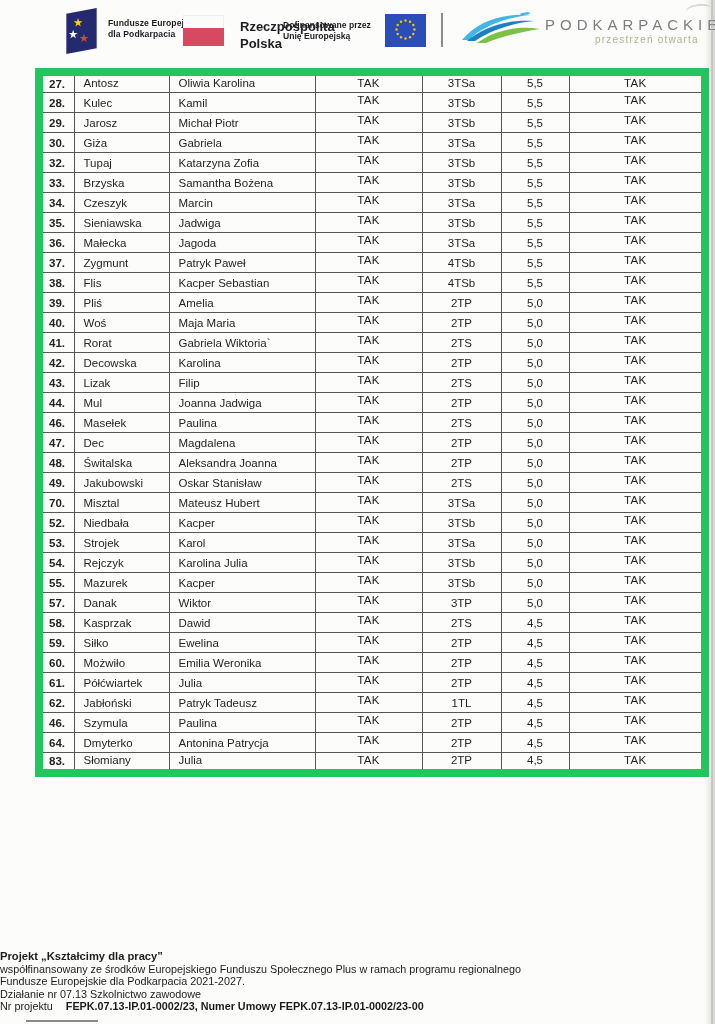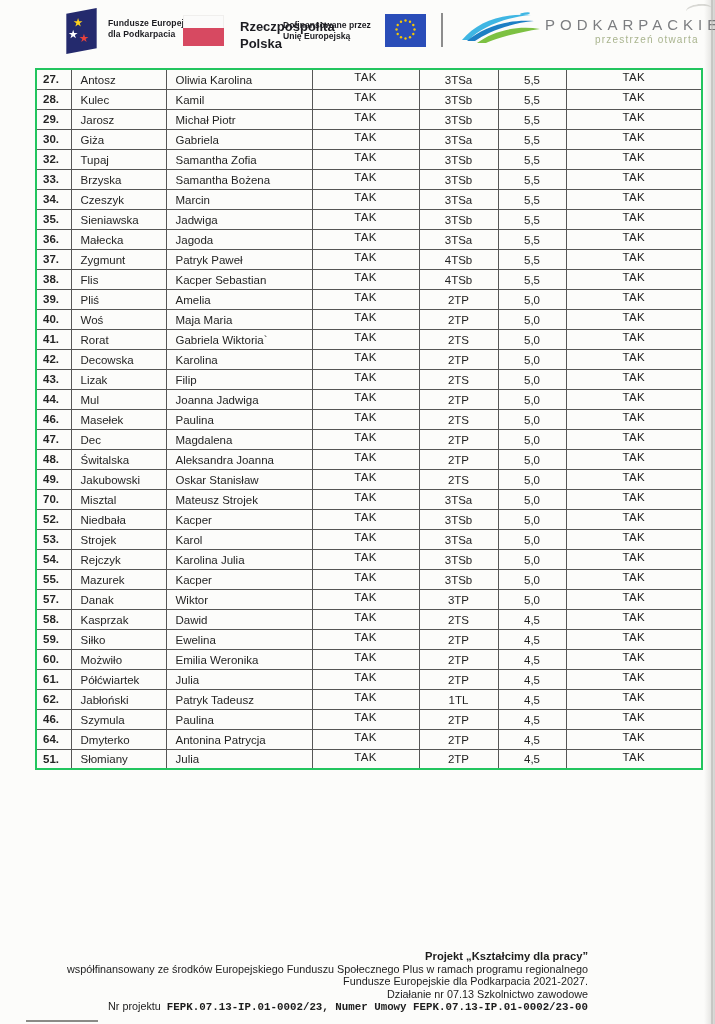--- a/index.html
+++ b/index.html
@@ -30,37 +30,37 @@
   .waves{position:absolute;left:461px;top:11px;}
   .waves svg{width:82px;height:37px;}
   .podk{position:absolute;left:545px;top:16px;}
   .podk .big{font-size:15px;letter-spacing:5px;color:#7b7d80;white-space:nowrap;}
   .podk .small{margin-left:50px;margin-top:1px;font-size:10px;letter-spacing:1.2px;color:#a9b48e;}
 
   
   table.students{
     position:absolute;left:35px;top:68px;width:666px;
     border-collapse:collapse;table-layout:fixed;
-    border:2px solid #22c55e;
+    border:8px solid #22c55e;
   }
   table.students td{
     border:1px solid #565656;height:20px;box-sizing:border-box;
     font-size:11.5px;color:#242424;overflow:hidden;white-space:nowrap;
   }
   td.c-no{font-weight:bold;font-size:12px;text-align:left;padding-left:6px;vertical-align:middle;}
   td.c-sur,td.c-first{text-align:left;padding-left:9px;vertical-align:bottom;padding-bottom:3px;}
   td.c-tak{text-align:center;vertical-align:top;padding-top:1px;letter-spacing:.3px;}
   td.c-cls,td.c-grd{text-align:center;vertical-align:bottom;padding-bottom:3px;}
 
   
-  .footer{position:absolute;left:0;top:950px;width:588px;text-align:right;
+  .footer{position:absolute;left:0;top:950px;width:588px;text-align:left;
     font-size:10.8px;line-height:12.6px;color:#1c1c1c;}
   .footer .b{font-weight:bold;}
   .footer .l1{font-weight:bold;font-size:11.2px;}
-  .footer .l5 .b{margin-left:6px;font-family:Liberation Mono, monospace;}
+  .footer .l5 .b{margin-left:13px;}
 
   
   .edge-r{position:absolute;right:0;top:0;width:11px;height:1024px;
     background:linear-gradient(to right, rgba(120,120,115,0) 0%, rgba(120,120,115,.14) 55%, rgba(100,100,96,.28) 100%);}
   .edge-r-line{position:absolute;right:2px;top:0;width:2px;height:1024px;background:#b3b3af;opacity:.55;}
   .edge-b{position:absolute;left:26px;top:1020px;width:72px;height:2px;background:#6e6e6a;opacity:.8;}
   .smudge{position:absolute;left:686px;top:4px;width:26px;height:10px;
     border-top:2px solid #c9c9c4;border-radius:50%;opacity:.7;transform:rotate(-6deg);}
 </style>
 </head>
@@ -183,21 +183,21 @@
       <td class="c-tak">TAK</td>
       <td class="c-cls">3TSa</td>
       <td class="c-grd">5,5</td>
       <td class="c-tak">TAK</td>
     </tr>
 
 
     <tr>
       <td class="c-no">32.</td>
       <td class="c-sur">Tupaj</td>
-      <td class="c-first">Samantha Zofia</td>
+      <td class="c-first">Katarzyna Zofia</td>
       <td class="c-tak">TAK</td>
       <td class="c-cls">3TSb</td>
       <td class="c-grd">5,5</td>
       <td class="c-tak">TAK</td>
     </tr>
 
     <tr>
       <td class="c-no">33.</td>
       <td class="c-sur">Brzyska</td>
       <td class="c-first">Samantha Bożena</td>
@@ -354,21 +354,21 @@
       <td class="c-first">Oskar Stanisław</td>
       <td class="c-tak">TAK</td>
       <td class="c-cls">2TS</td>
       <td class="c-grd">5,0</td>
       <td class="c-tak">TAK</td>
     </tr>
 
     <tr>
       <td class="c-no">70.</td>
       <td class="c-sur">Misztal</td>
-      <td class="c-first">Mateusz Strojek</td>
+      <td class="c-first">Mateusz Hubert</td>
       <td class="c-tak">TAK</td>
       <td class="c-cls">3TSa</td>
       <td class="c-grd">5,0</td>
       <td class="c-tak">TAK</td>
     </tr>
 
 
     <tr>
       <td class="c-no">52.</td>
       <td class="c-sur">Niedbała</td>
@@ -484,21 +484,21 @@
       <td class="c-no">64.</td>
       <td class="c-sur">Dmyterko</td>
       <td class="c-first">Antonina Patrycja</td>
       <td class="c-tak">TAK</td>
       <td class="c-cls">2TP</td>
       <td class="c-grd">4,5</td>
       <td class="c-tak">TAK</td>
     </tr>
 
     <tr>
-      <td class="c-no">51.</td>
+      <td class="c-no">83.</td>
       <td class="c-sur">Słomiany</td>
       <td class="c-first">Julia</td>
       <td class="c-tak">TAK</td>
       <td class="c-cls">2TP</td>
       <td class="c-grd">4,5</td>
       <td class="c-tak">TAK</td>
     </tr>
   </tbody>
   </table>
 

